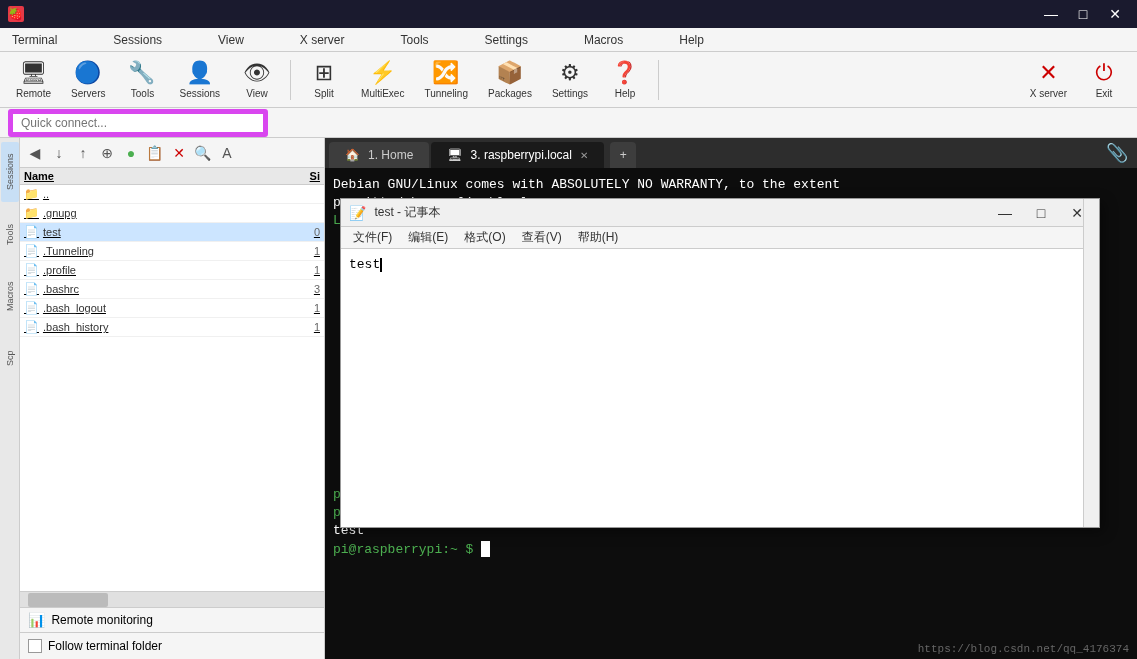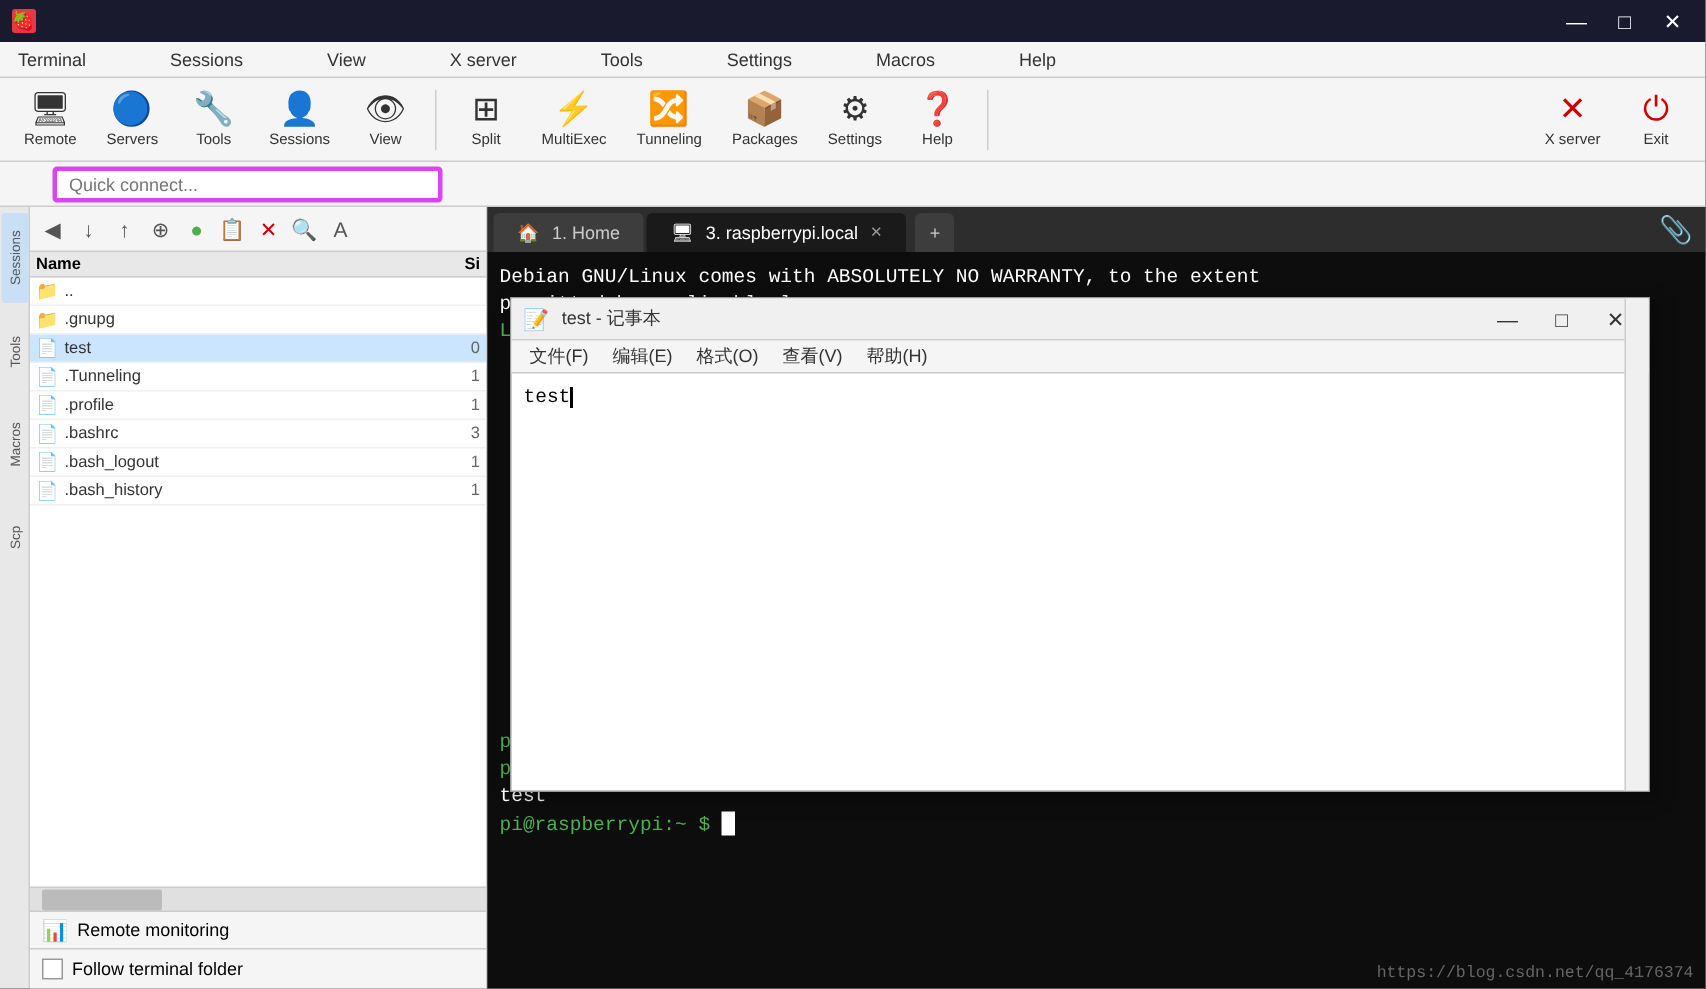--- a/index.html
+++ b/index.html
@@ -70,28 +70,27 @@
     
     .quick-connect {
       background: #f5f5f5;
       border-bottom: 1px solid #ccc;
       height: 30px;
       display: flex;
       align-items: center;
       padding: 0 8px;
     }
     .quick-connect-input {
-      border: 3px solid #d946ef;
+      border: 5px solid #d946ef;
       border-radius: 3px;
       padding: 2px 8px;
       width: 260px;
       font-size: 12px;
       color: #a16207;
       background: white;
-      margin-left: 27px;
     }
 
     
     .main-area {
       display: flex;
       height: calc(659px - 28px - 24px - 56px - 30px);
     }
 
     
     .sidebar-icons {
@@ -166,20 +165,21 @@
       color: #333;
     }
     .path-check {
       color: #4caf50;
       font-size: 16px;
       margin-left: 4px;
     }
     .file-list {
       flex: 1;
       overflow-y: auto;
+      text-decoration: underline;
     }
     .file-list-header {
       display: flex;
       background: #e8e8e8;
       border-bottom: 1px solid #ccc;
       font-weight: bold;
       font-size: 11px;
       padding: 2px 4px;
     }
     .col-name { flex: 1; }

